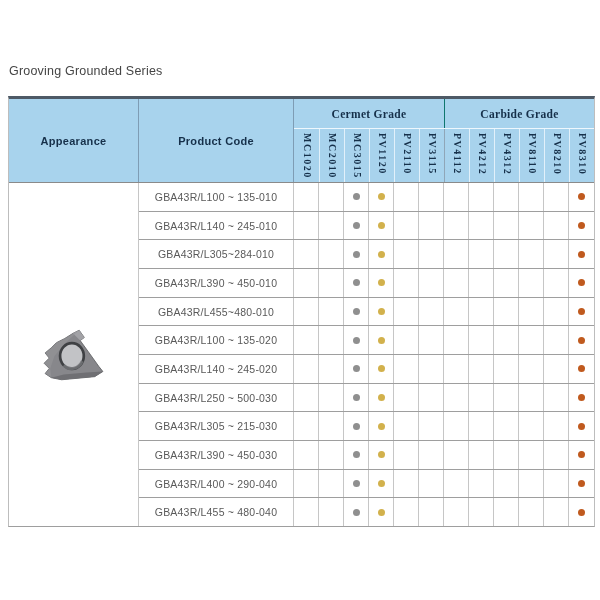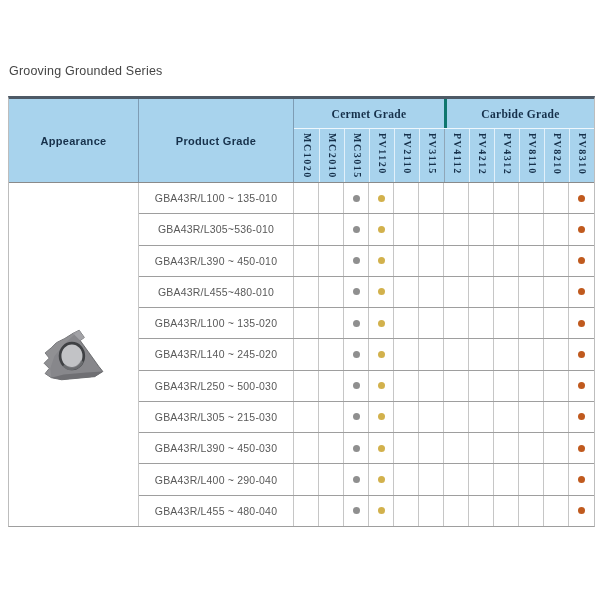--- a/index.html
+++ b/index.html
@@ -26,21 +26,21 @@
   }
   .th-appearance { width:130px; border-right:1px solid #7e9cb4; }
   .th-product { width:155px; border-right:1px solid #7e9cb4; }
   .grades { width:300px; display:flex; flex-direction:column;font-family:Liberation Serif, serif; }
   .group-row { display:flex; height:29px; border-bottom:1px solid #eef7fd; }
   .group {
     display:flex; align-items:center; justify-content:center;
     font-weight:bold; font-size:11.5px; color:#16304a; box-sizing:border-box;
     letter-spacing:0.3px;
   }
-  .group + .group { border-left:3px solid #0f766e; }
+  .group + .group { border-left:1px solid #0f766e; }
   .label-row { display:flex; flex:1; }
   .vcell {
     width:25px; box-sizing:border-box; display:flex;
     justify-content:center; align-items:flex-start;
     border-left:1px solid #e2f0fa;
   }
   .vcell:first-child { border-left:none; }
   .vcell.group-start { border-left:1px solid #8fa6b8; }
   .vcell span {
     writing-mode:vertical-rl; font-weight:bold; font-size:10px;
@@ -71,21 +71,21 @@
 <body>
 
 <div>
 
   <div class="page-title">Grooving Grounded Series</div>
 
   <div class="catalog-table">
 
     <div class="thead">
       <div class="th th-appearance">Appearance</div>
-      <div class="th th-product">Product Grade</div>
+      <div class="th th-product">Product Code</div>
       <div class="grades">
         <div class="group-row" id="group-row">
             <div class="group" style="width: 150px;">Cermet Grade</div>
             <div class="group" style="width: 150px;">Carbide Grade</div>
           </div>
         <div class="label-row" id="label-row">
             <div class="vcell">
               <span>MC1020</span>
             </div>
             <div class="vcell">
@@ -152,21 +152,42 @@
             <div class="gcell"></div>
             <div class="gcell"></div>
             <div class="gcell"></div>
             <div class="gcell"></div>
             <div class="gcell"></div>
             <div class="gcell">
               <span class="dot" style="background: rgb(192, 90, 30);"></span>
             </div>
           </div>
           <div class="row">
-            <div class="pcell">GBA43R/L305~536-010</div>
+            <div class="pcell">GBA43R/L140 ~ 245-010</div>
+            <div class="gcell"></div>
+            <div class="gcell"></div>
+            <div class="gcell">
+              <span class="dot" style="background: rgb(143, 143, 143);"></span>
+            </div>
+            <div class="gcell">
+              <span class="dot" style="background: rgb(210, 177, 76);"></span>
+            </div>
+            <div class="gcell"></div>
+            <div class="gcell"></div>
+            <div class="gcell"></div>
+            <div class="gcell"></div>
+            <div class="gcell"></div>
+            <div class="gcell"></div>
+            <div class="gcell"></div>
+            <div class="gcell">
+              <span class="dot" style="background: rgb(192, 90, 30);"></span>
+            </div>
+          </div>
+          <div class="row">
+            <div class="pcell">GBA43R/L305~284-010</div>
             <div class="gcell"></div>
             <div class="gcell"></div>
             <div class="gcell">
               <span class="dot" style="background: rgb(143, 143, 143);"></span>
             </div>
             <div class="gcell">
               <span class="dot" style="background: rgb(210, 177, 76);"></span>
             </div>
             <div class="gcell"></div>
             <div class="gcell"></div>

